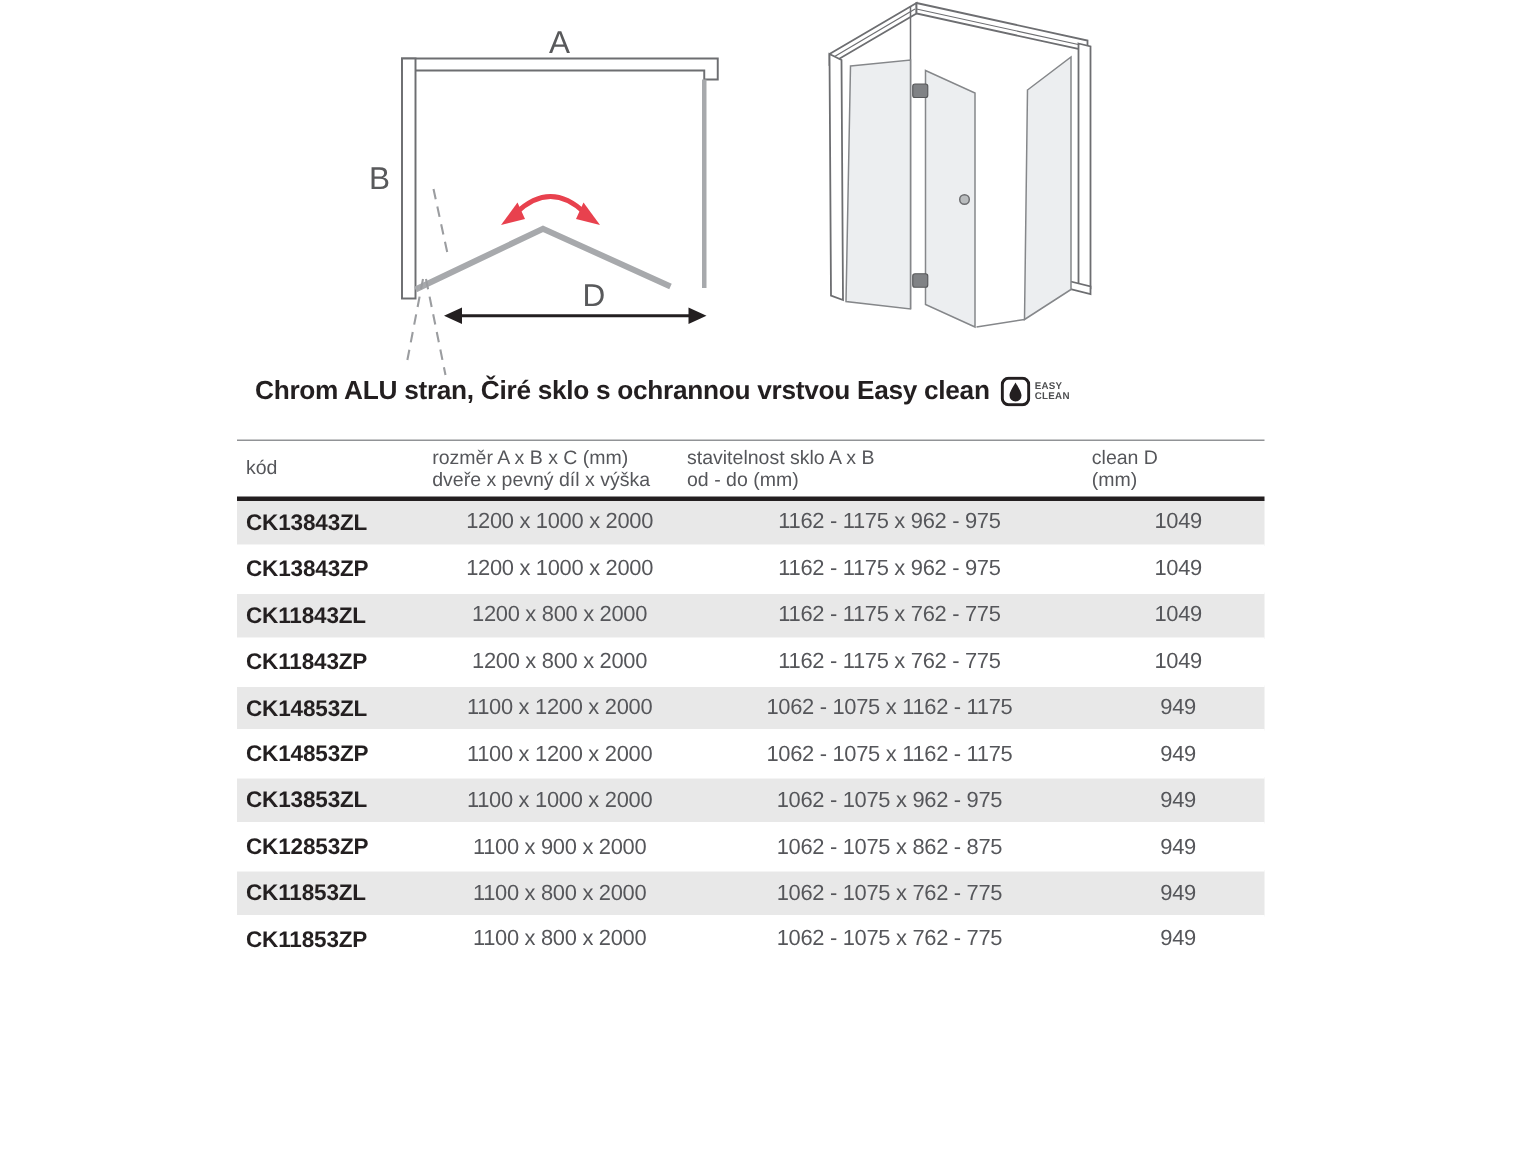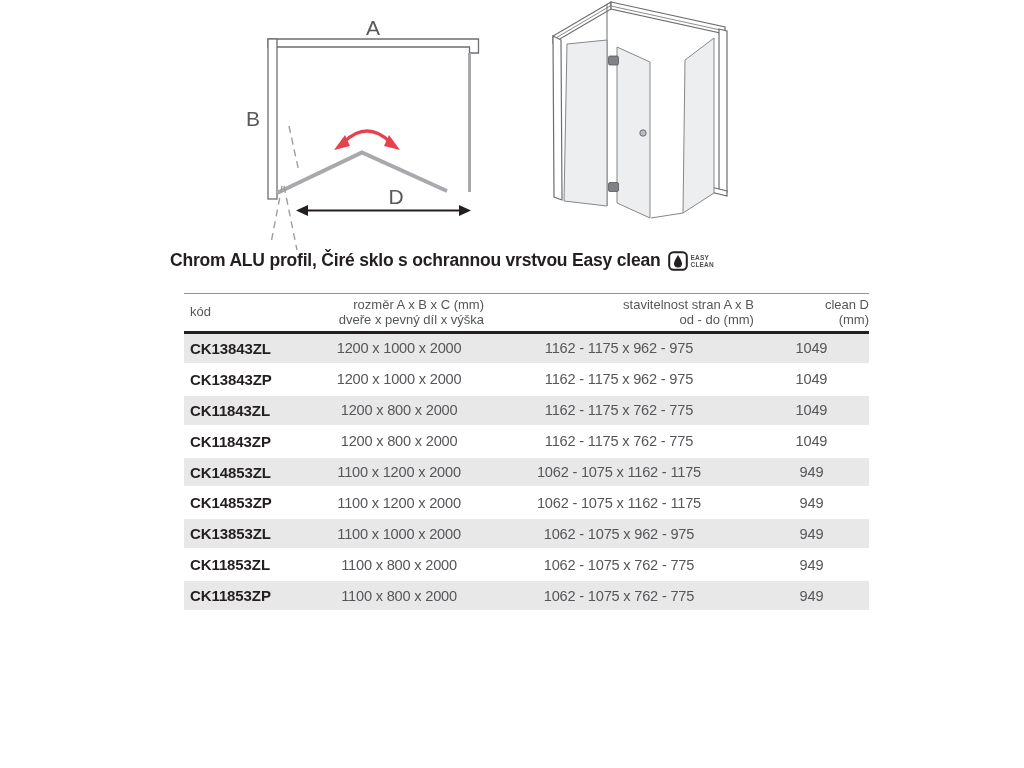--- a/index.html
+++ b/index.html
@@ -8,25 +8,25 @@
   svg text{font-family:"Liberation Sans",sans-serif;}
 
   
   .title-row{position:absolute;left:170px;top:250px;display:flex;align-items:center;gap:7px;}
   .title{font-size:17.5px;font-weight:bold;color:#231f20;letter-spacing:-0.2px;white-space:nowrap;}
   .badge{display:flex;align-items:center;gap:3px;}
   .badge-box{width:20px;height:20px;flex:0 0 auto;}
   .badge-text{font-size:6.5px;font-weight:bold;color:#4d4e50;line-height:7px;letter-spacing:.2px;}
 
   
-  .spec{position:absolute;left:184px;top:293px;width:685px;}
+  .spec{position:absolute;left:158px;top:293px;width:685px;}
   table{width:100%;border-collapse:collapse;table-layout:fixed;}
   thead th{border-top:1.5px solid #919396;border-bottom:3px solid #231f20;
            font-weight:normal;font-size:13px;color:#55565a;line-height:14.5px;
-           padding:4px 0 4px 0;vertical-align:middle;text-align:right;}
+           padding:4px 0 4px 0;vertical-align:middle;text-align:left;}
   thead th.code{text-align:left;padding-left:6px;}
   tbody tr{border-bottom:2px solid #fff;}
   tbody tr:nth-child(odd){background:#e8e8e8;}
   tbody td{height:28.9px;font-size:14.6px;color:#55565a;text-align:center;
            letter-spacing:-.2px;padding:0;white-space:nowrap;}
   tbody td.code{text-align:left;padding-left:6px;font-weight:bold;color:#231f20;
                 font-size:15px;letter-spacing:-.1px;}
 
   
   .diag-top{position:absolute;left:245px;top:10px;}
@@ -92,21 +92,21 @@
     <line x1="651" y1="218" x2="683" y2="213" stroke="#85878a" stroke-width="1"></line>
 
     <g fill="#808285" stroke="#58595b" stroke-width=".8">
       <rect x="608.5" y="56" width="10" height="9" rx="1.5"></rect>
       <rect x="608.5" y="182.5" width="10" height="9" rx="1.5"></rect>
     </g>
     <circle cx="643" cy="133" r="3.2" fill="#b9bcbe" stroke="#6d6e71" stroke-width="1"></circle>
   </svg>
 
   <div class="title-row">
-    <span class="title">Chrom ALU profil, Čiré sklo s ochrannou vrstvou Easy clean</span>
+    <span class="title">Chrom ALU stran, Čiré sklo s ochrannou vrstvou Easy clean</span>
     <span class="badge">
       <svg class="badge-box" viewBox="0 0 20 20">
         <rect x="1.2" y="1.2" width="17.6" height="17.6" rx="4.2" fill="#fff" stroke="#231f20" stroke-width="2"></rect>
         <path d="M10 4 C 8 7.5, 6 10.6, 6 12.6 A 4 4 0 0 0 14 12.6 C 14 10.6, 12 7.5, 10 4 Z" fill="#231f20"></path>
       </svg>
       <span class="badge-text">
         <div>EASY</div>
         <div>CLEAN</div>
       </span>
     </span>
@@ -121,21 +121,21 @@
           <col style="width:16.8%">
       </colgroup>
       <thead>
         <tr>
           <th class="code">kód</th>
           <th>
             <div>rozměr A x B x C (mm)</div>
             <div>dveře x pevný díl x výška</div>
           </th>
           <th>
-            <div>stavitelnost stran A x B</div>
+            <div>stavitelnost sklo A x B</div>
             <div>od - do (mm)</div>
           </th>
           <th>
             <div>clean D</div>
             <div>(mm)</div>
           </th>
         </tr>
       </thead>
       <tbody>
           <tr>
@@ -174,20 +174,26 @@
             <td>1062 - 1075 x 1162 - 1175</td>
             <td>949</td>
           </tr>
           <tr>
             <td class="code">CK13853ZL</td>
             <td>1100 x 1000 x 2000</td>
             <td>1062 - 1075 x 962 - 975</td>
             <td>949</td>
           </tr>
           <tr>
+            <td class="code">CK12853ZP</td>
+            <td>1100 x 900 x 2000</td>
+            <td>1062 - 1075 x 862 - 875</td>
+            <td>949</td>
+          </tr>
+          <tr>
             <td class="code">CK11853ZL</td>
             <td>1100 x 800 x 2000</td>
             <td>1062 - 1075 x 762 - 775</td>
             <td>949</td>
           </tr>
           <tr>
             <td class="code">CK11853ZP</td>
             <td>1100 x 800 x 2000</td>
             <td>1062 - 1075 x 762 - 775</td>
             <td>949</td>

